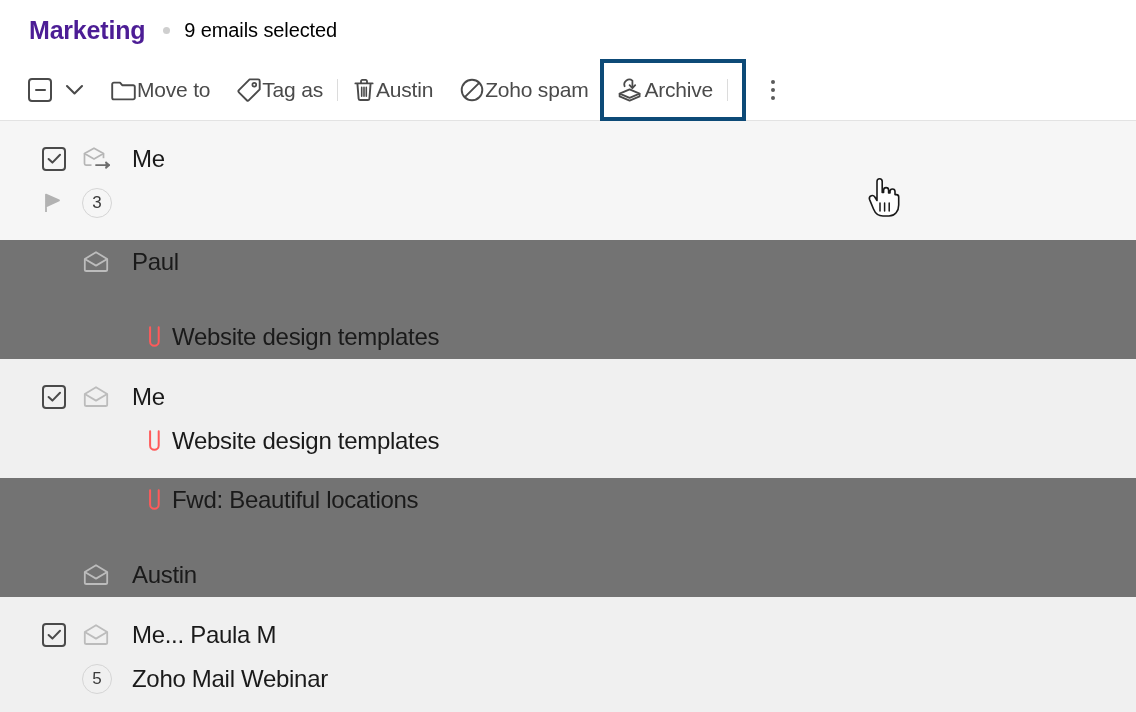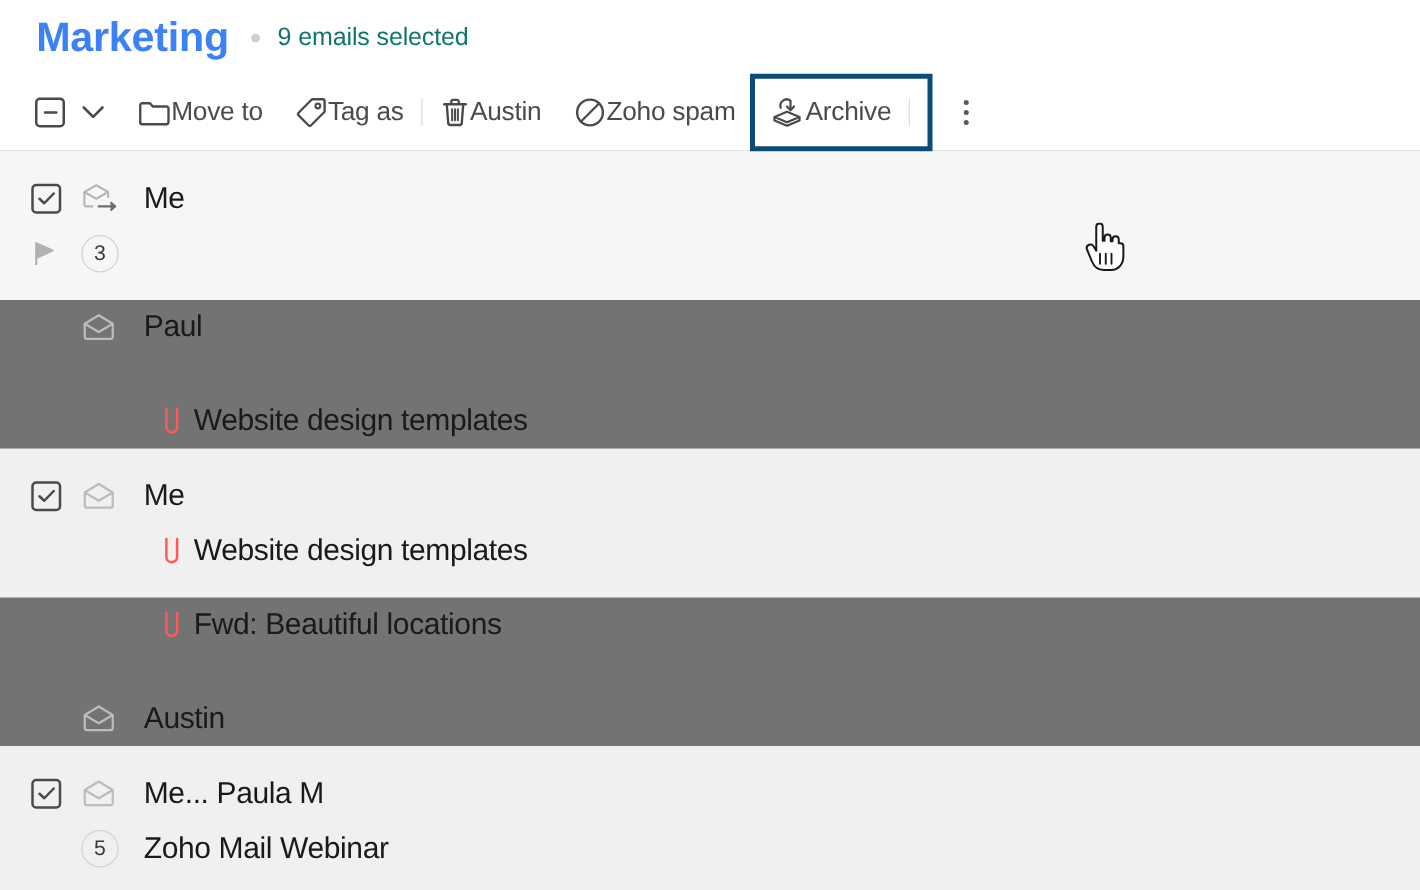--- a/index.html
+++ b/index.html
@@ -12,34 +12,34 @@
 
   
   .header {
     height:60px;
     display:flex;
     align-items:center;
     padding-left:29px;
     background:#ffffff;
   }
   .header-title {
-    font-size:33px;
+    font-size:25px;
     font-weight:bold;
-    color:#3b82f6;
+    color:#4c1d95;
     letter-spacing:-0.2px;
   }
   .header-dot {
     width:7px; height:7px;
     border-radius:50%;
     background:#cfcfcf;
     margin:0 14px 0 18px;
   }
   .header-sub {
     font-size:20px;
-    color:#0f766e;
+    color:#000000;
     letter-spacing:-0.1px;
   }
 
   
   .toolbar {
     height:61px;
     display:flex;
     align-items:center;
     padding-left:28px;
     border-bottom:1px solid #e3e3e3;
@@ -103,21 +103,21 @@
     width:36px; height:40px;
     pointer-events:none;
     z-index:9;
   }
 
   
   .list { background:#ffffff; }
   .row {
     height:119px;
     position:relative;
-    padding-left:25px;
+    padding-left:42px;
     display:flex;
     flex-direction:column;
     justify-content:center;
   }
   .row.hover { background:#f6f6f6; }
   .row.selected { background:#f0f0f0; }
   .row.plain { background:#737373;justify-content:space-between; }
 
   .line {
     display:flex;

